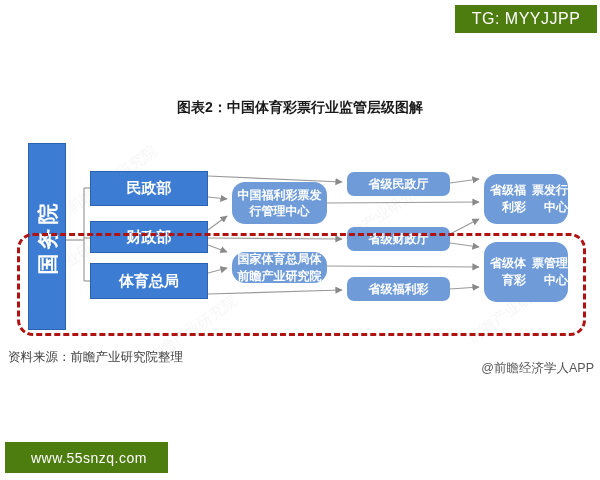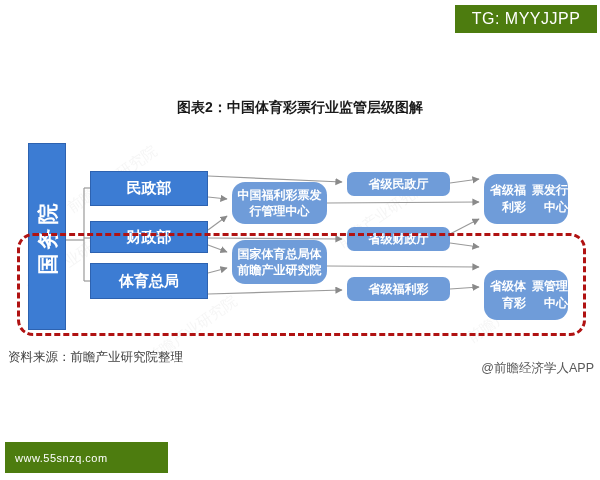--- a/index.html
+++ b/index.html
@@ -8,21 +8,21 @@
     background:#ffffff;
     font-family:"Liberation Sans","DejaVu Sans",sans-serif;
   }
   .abs{position:absolute;}
   
   .badge{
     background:#4d7c0f;color:#ffffff;display:flex;align-items:center;
     letter-spacing:0.5px;
   }
   .badge.tg{left:455px;top:5px;width:142px;height:28px;font-size:16px;justify-content:center;}
-  .badge.site{left:5px;top:442px;width:163px;height:31px;font-size:11px;padding-left:10px;box-sizing:border-box;}
+  .badge.site{left:5px;top:442px;width:163px;height:31px;font-size:14px;padding-left:26px;box-sizing:border-box;}
   
   .title{
     left:0;top:99px;width:600px;text-align:center;
     font-size:14px;font-weight:bold;color:#1a1a1a;
   }
   
   .wm{
     color:#8a8a8a;opacity:0.08;font-size:15px;white-space:nowrap;
     transform:rotate(-35deg);pointer-events:none;
   }
@@ -43,35 +43,35 @@
   .ministry{left:90px;width:118px;font-size:15px;font-weight:bold;}
   .m0{top:171px;height:35px;}
   .m1{top:221px;height:32px;}
   .m2{top:263px;height:36px;}
   .center{
     left:232px;width:95px;border-radius:13px;
     font-size:12px;font-weight:600;line-height:1.35;
     flex-direction:column;
   }
   .c0{top:182px;height:42px;}
-  .c1{top:240px;height:44px;}
+  .c1{top:252px;height:31px;}
   .prov{
     left:347px;width:103px;height:24px;border-radius:7px;
     font-size:12px;font-weight:600;
   }
   .p0{top:172px;}
   .p1{top:227px;}
   .p2{top:277px;}
   .pcenter{
     left:484px;width:84px;border-radius:13px;
     font-size:12px;font-weight:600;line-height:1.4;
     flex-direction:row;
   }
   .pc0{top:174px;height:50px;}
-  .pc1{top:242px;height:50px;margin-top:28px;}
+  .pc1{top:242px;height:60px;}
   .box span{display:block;}
   
   .dashed-region{
     left:17px;top:233px;width:563px;height:97px;
     border:3px dashed #b01212;border-radius:16px;
     pointer-events:none;z-index:30;
   }
   svg.connectors{left:0;top:0;z-index:1;}
   .layer{z-index:5;}
   

